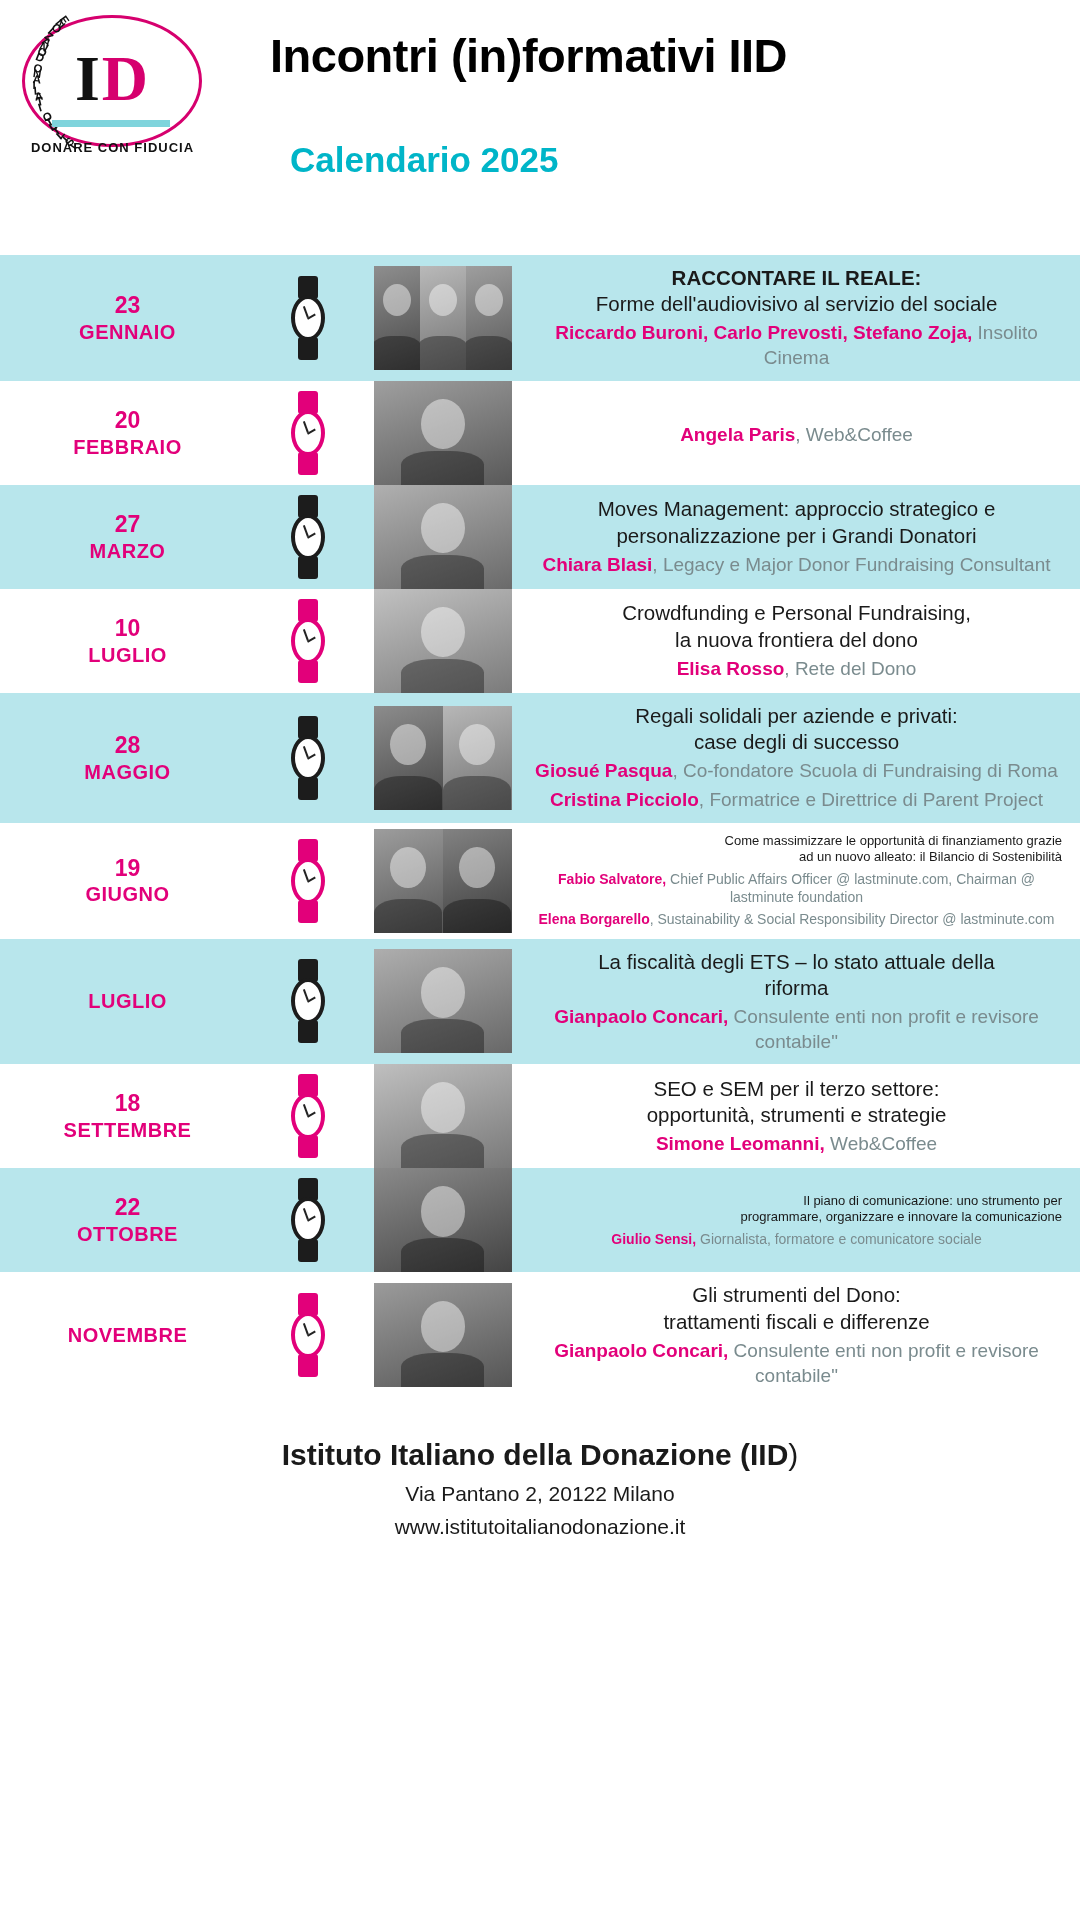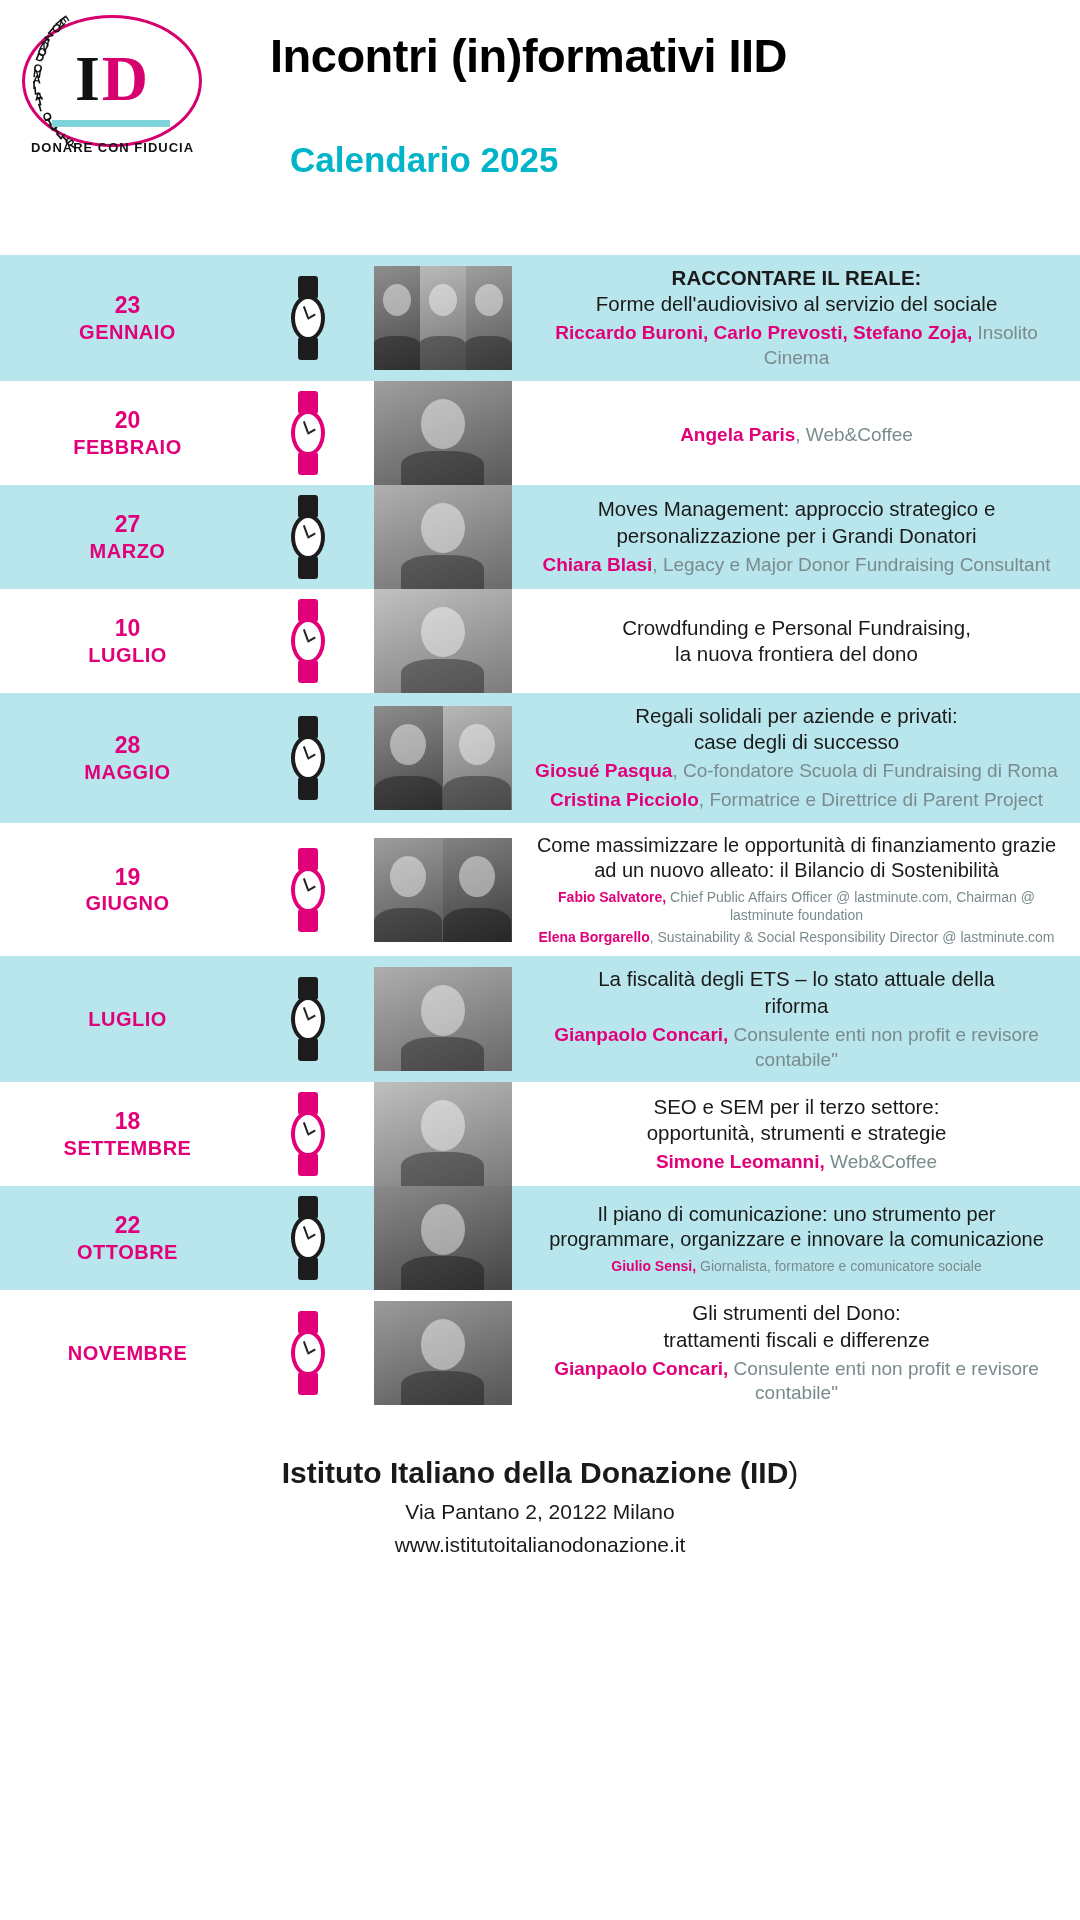--- a/index.html
+++ b/index.html
@@ -213,21 +213,21 @@
   }
   .t-title.bold-first { font-weight: bold; }
   .t-speakers {
     margin-top: 4px;
     font-size: 19px;
     color: #7a8b8e;
     line-height: 1.3;
   }
   .t-speakers .nm { color: #e2007a; font-weight: bold; }
   .t-speakers.small { font-size: 14px; }
-  .t-title.small { font-size: 20px; }
+  .t-title.small { font-size: 13px; text-align: right; }
 
   
   .footer {
     padding: 40px 0 30px 0;
     text-align: center;
     color: #1a1a1a;
   }
   .footer .org {
     font-size: 30px;
     font-weight: bold;
@@ -409,20 +409,21 @@
             <div class="seg">
               <div class="bg" style="background: linear-gradient(160deg, rgb(193, 193, 193), rgb(123, 123, 123));"></div>
               <div class="head" style="width: 44px; height: 50.6px; left: calc(50% - 22px); top: 18px;"></div>
               <div class="body" style="width: 83.6px; height: 34px; left: calc(50% - 41.8px); bottom: 0px;"></div>
             </div>
           </div>
         </div>
         <div class="text-cell">
           <div class="t-title">Crowdfunding e Personal Fundraising,</div>
           <div class="t-title">la nuova frontiera del dono</div>
+          <div class="t-speakers"><span class="nm">Elisa Rosso</span><span>, Rete del Dono</span></div>
         </div>
       </div>
       <div class="row alt">
         <div class="date-cell">
           <div class="date-day">28</div>
           <div class="date-month">MAGGIO</div>
         </div>
         <div class="watch-cell">
           <div class="watch dark">
             <div class="band-top"></div>

